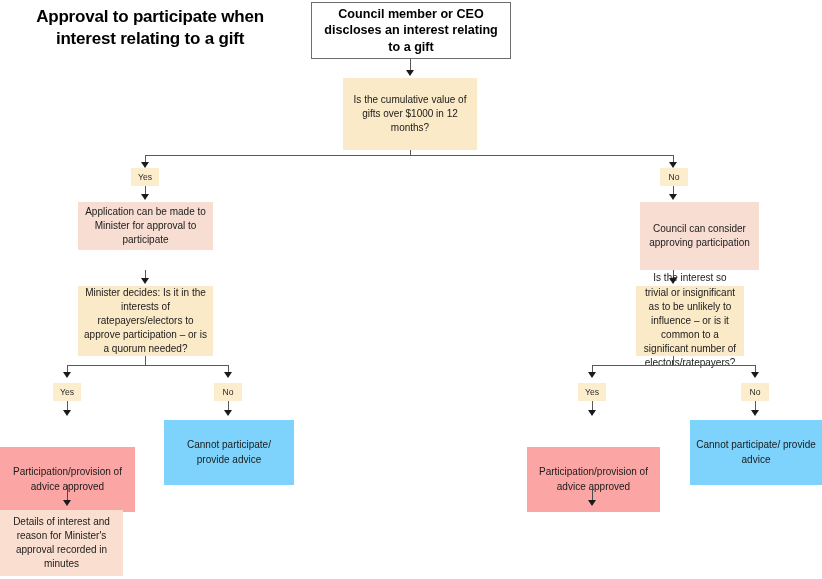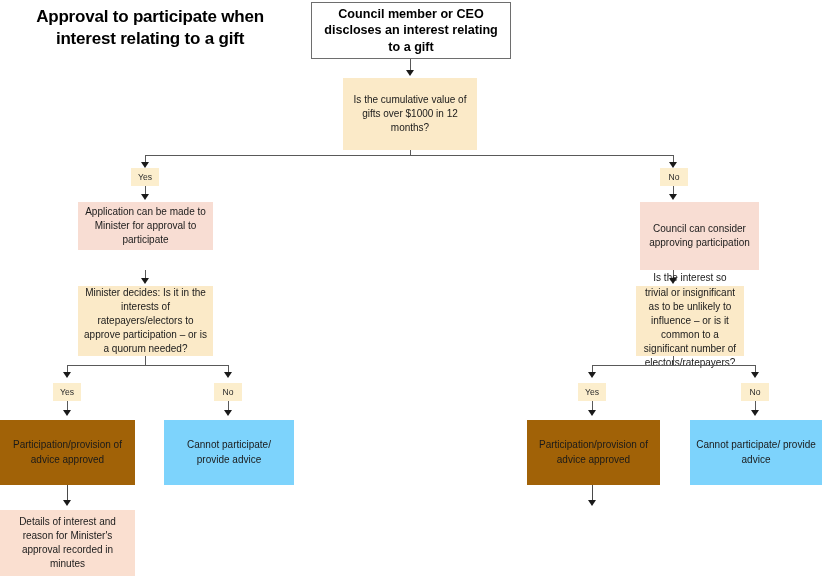--- a/index.html
+++ b/index.html
@@ -51,21 +51,21 @@
   .node.start {
     background: #ffffff;
     border: 1px solid #6e6e6e;
     font-size: 12.6px;
     font-weight: bold;
     line-height: 1.32;
     color: #000000;
   }
   .node.decision { background: #fbeac8; }
   .node.action   { background: #f8ddd3; }
-  .node.approved { background: #a16207; }
+  .node.approved { background: #fca5a5; margin-top: 27px; }
   .node.denied   { background: #7dd3fc; }
   .node.record   { background: #fadfd0; }
 
   
   .edge-label {
     position: absolute;
     box-sizing: border-box;
     background: #fceecd;
     font-size: 8.6px;
     color: #2b2b2b;
@@ -168,21 +168,21 @@
     <span>Participation/provision of advice approved</span>
   </div>
 
   <div class="node denied" style="left:164px; top:420px; width:130px; height:65px;">
     <span>Cannot participate/ provide advice</span>
   </div>
 
   <div class="vline thick" style="left:67px; top:485px; height:18px;"></div>
   <div class="arrowhead" style="left:63px; top:500px;"></div>
 
-  <div class="node record" style="left:0px; top:510px; width:135px; height:66px;">
+  <div class="node record" style="left:0px; top:510px; width:123px; height:66px;">
     <span>Details of interest and reason for Minister's approval recorded in minutes</span>
   </div>
 
   <div class="node action" style="left:608px; top:202px; width:119px; height:68px;margin-left:32px;">
     <span>Council can consider approving participation</span>
   </div>
 
   <div class="vline" style="left:673px; top:270px; height:10px;"></div>
   <div class="arrowhead" style="left:669px; top:278px;"></div>
 

